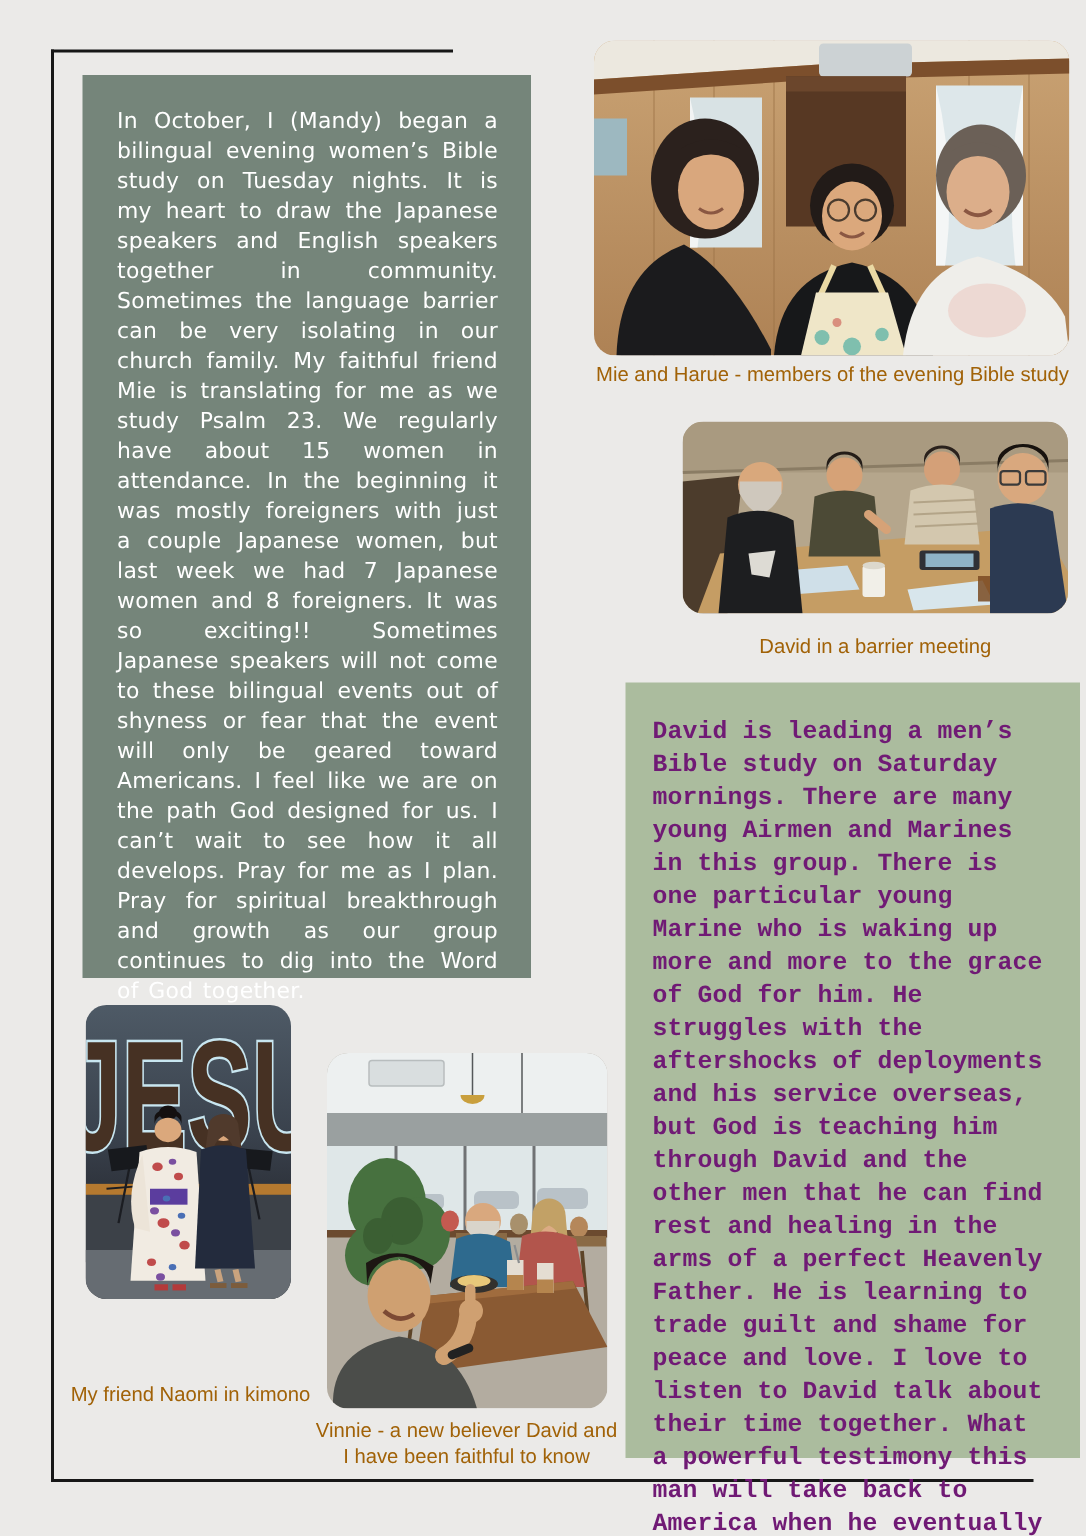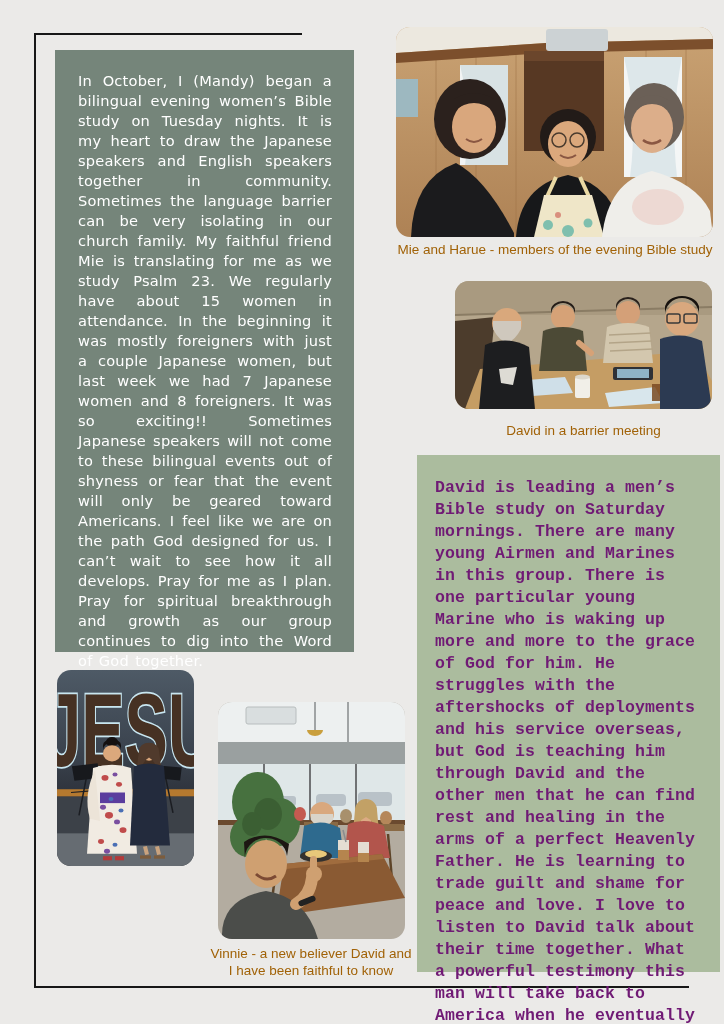--- a/index.html
+++ b/index.html
@@ -207,20 +207,21 @@
 
       <ellipse cx="92" cy="101" rx="9" ry="10" fill="#d9a77c"></ellipse>
       <path d="M82,99 a10,10 0 0,1 20,0 l3,28 -6,2 q2,-16 -7,-22 q-9,6 -7,22 l-6,-2 z" fill="#503a2c"></path>
       <path d="M77,118 q15,-7 30,0 l6,97 -40,0 z" fill="#232b3d"></path>
       <line x1="88" y1="216" x2="90" y2="226" stroke="#caa37e" stroke-width="4"></line>
       <line x1="100" y1="216" x2="102" y2="226" stroke="#caa37e" stroke-width="4"></line>
       <rect x="83" y="227" width="11" height="4" fill="#7c5c3c"></rect>
         <rect x="97" y="227" width="11" height="4" fill="#7c5c3c"></rect>
     </svg>
   </figure>
+  <div class="caption cap-kimono">My friend Naomi in kimono</div>
 
   <figure class="photo photo-vinnie">
     <svg viewBox="0 0 187 237" preserveAspectRatio="none">
       <rect width="187" height="237" fill="#b3aca0"></rect>
       <rect width="187" height="40" fill="#edf0f0"></rect>
       <rect x="28" y="5" width="50" height="17" rx="2" fill="#d9dedf" stroke="#b8bdbe"></rect>
       <line x1="97" y1="0" x2="97" y2="28" stroke="#55585a"></line>
       <path d="M89,28 a8,6 0 0,0 16,0 z" fill="#c99f3d"></path>
       <line x1="130" y1="0" x2="130" y2="40" stroke="#55585a"></line>
       <rect y="40" width="187" height="22" fill="#9aa0a0"></rect>

